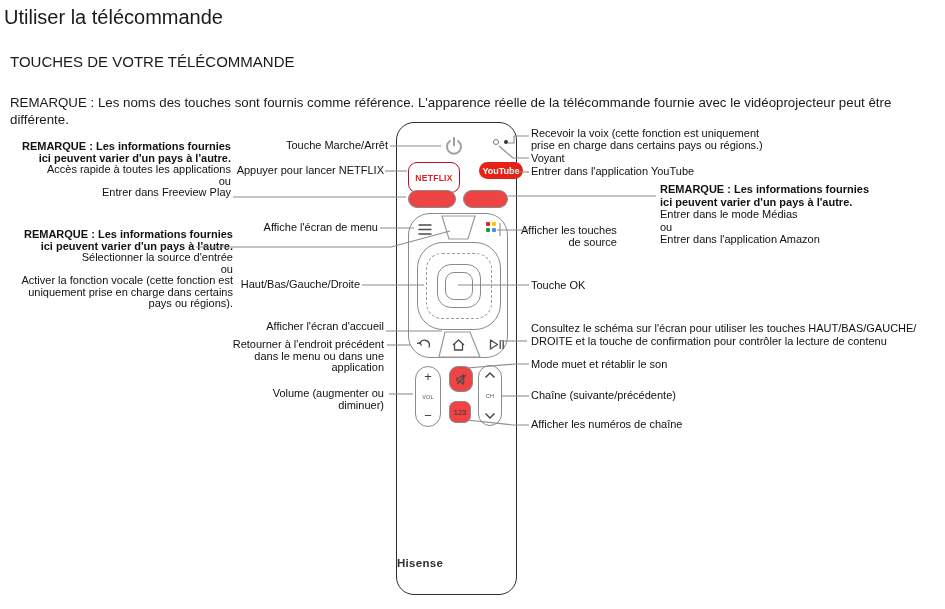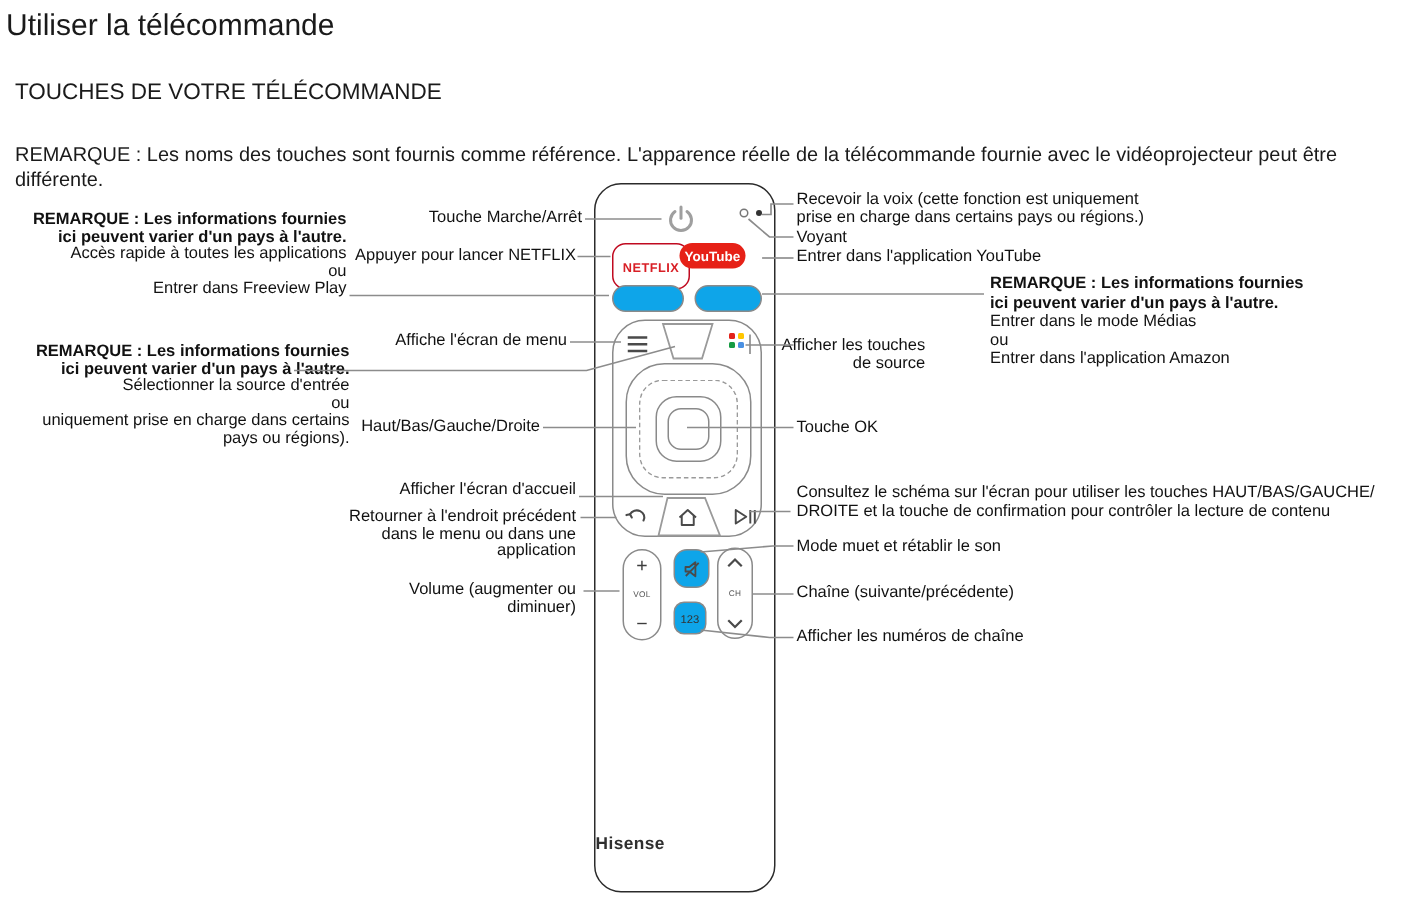--- a/index.html
+++ b/index.html
@@ -16,27 +16,27 @@
   .lbl .line{display:block;}
   .lbl.ra{text-align:right;}
   .b{font-weight:700;}
   
   #leads{left:0;top:0;z-index:6;pointer-events:none;}
   #leads path{stroke:#8c8c8c;stroke-width:1.1;fill:none;}
   
   .remote{left:396px;top:122px;width:119px;height:471px;border:1.6px solid #2b2b2b;
           border-radius:18px;background:#fff;z-index:2;}
   .remote .abs{box-sizing:border-box;}
-  .btn{border:1.4px solid #8a8a8a;border-radius:9px;background:#0ea5e9;}
+  .btn{border:1.4px solid #8a8a8a;border-radius:9px;background:#ef4444;}
   .led{left:96px;top:16px;width:6px;height:6px;border:1px solid #777;border-radius:50%;}
   .mic{left:107px;top:17px;width:4px;height:4px;background:#333;border-radius:50%;}
   .netflix{left:11px;top:39px;width:52px;height:31px;border:1.5px solid #c00a20;border-radius:9px;
            display:flex;align-items:center;justify-content:center;
            color:#d81f26;font-weight:700;font-size:8.5px;letter-spacing:.3px;}
-  .youtube{left:56px;top:39px;width:44px;height:17px;background:#e62117;border-radius:10px;
+  .youtube{left:82px;top:39px;width:44px;height:17px;background:#e62117;border-radius:10px;
            display:flex;align-items:center;justify-content:center;
            color:#fff;font-weight:700;font-size:9px;}
   .blankL{left:11px;top:67px;width:48px;height:18px;}
   .blankR{left:66px;top:67px;width:45px;height:18px;}
   .plate{left:11px;top:90px;width:100px;height:145px;border:1.4px solid #8a8a8a;border-radius:22px;background:#fff;}
   .dpad-outer{left:8px;top:28px;width:84px;height:88px;border:1.4px solid #8a8a8a;border-radius:26px;}
   .dpad-dash{left:17px;top:39px;width:66px;height:66px;border:1.2px dashed #9a9a9a;border-radius:16px;}
   .dpad-inner{left:28px;top:50px;width:44px;height:44px;border:1.3px solid #8a8a8a;border-radius:14px;}
   .okbtn{left:36px;top:58px;width:28px;height:28px;border:1.3px solid #8a8a8a;border-radius:9px;}
   .dots{left:77px;top:8px;width:10px;height:10px;display:grid;grid-template-columns:4px 4px;grid-gap:2px;}
@@ -205,20 +205,21 @@
   <span class="line">Appuyer pour lancer NETFLIX</span>
 </div>
 <div id="lb-menu" class="abs lbl ra">
   <span class="line">Affiche l'écran de menu</span>
 </div>
 <div id="lb-note2" class="abs lbl ra">
   <span class="line b">REMARQUE : Les informations fournies</span>
   <span class="line b">ici peuvent varier d'un pays à l'autre.</span>
   <span class="line">Sélectionner la source d'entrée</span>
   <span class="line">ou</span>
+  <span class="line">Activer la fonction vocale (cette fonction est</span>
   <span class="line">uniquement prise en charge dans certains</span>
   <span class="line">pays ou régions).</span>
 </div>
 <div id="lb-dpad" class="abs lbl ra">
   <span class="line">Haut/Bas/Gauche/Droite</span>
 </div>
 <div id="lb-home" class="abs lbl ra">
   <span class="line">Afficher l'écran d'accueil</span>
 </div>
 <div id="lb-back" class="abs lbl ra">

